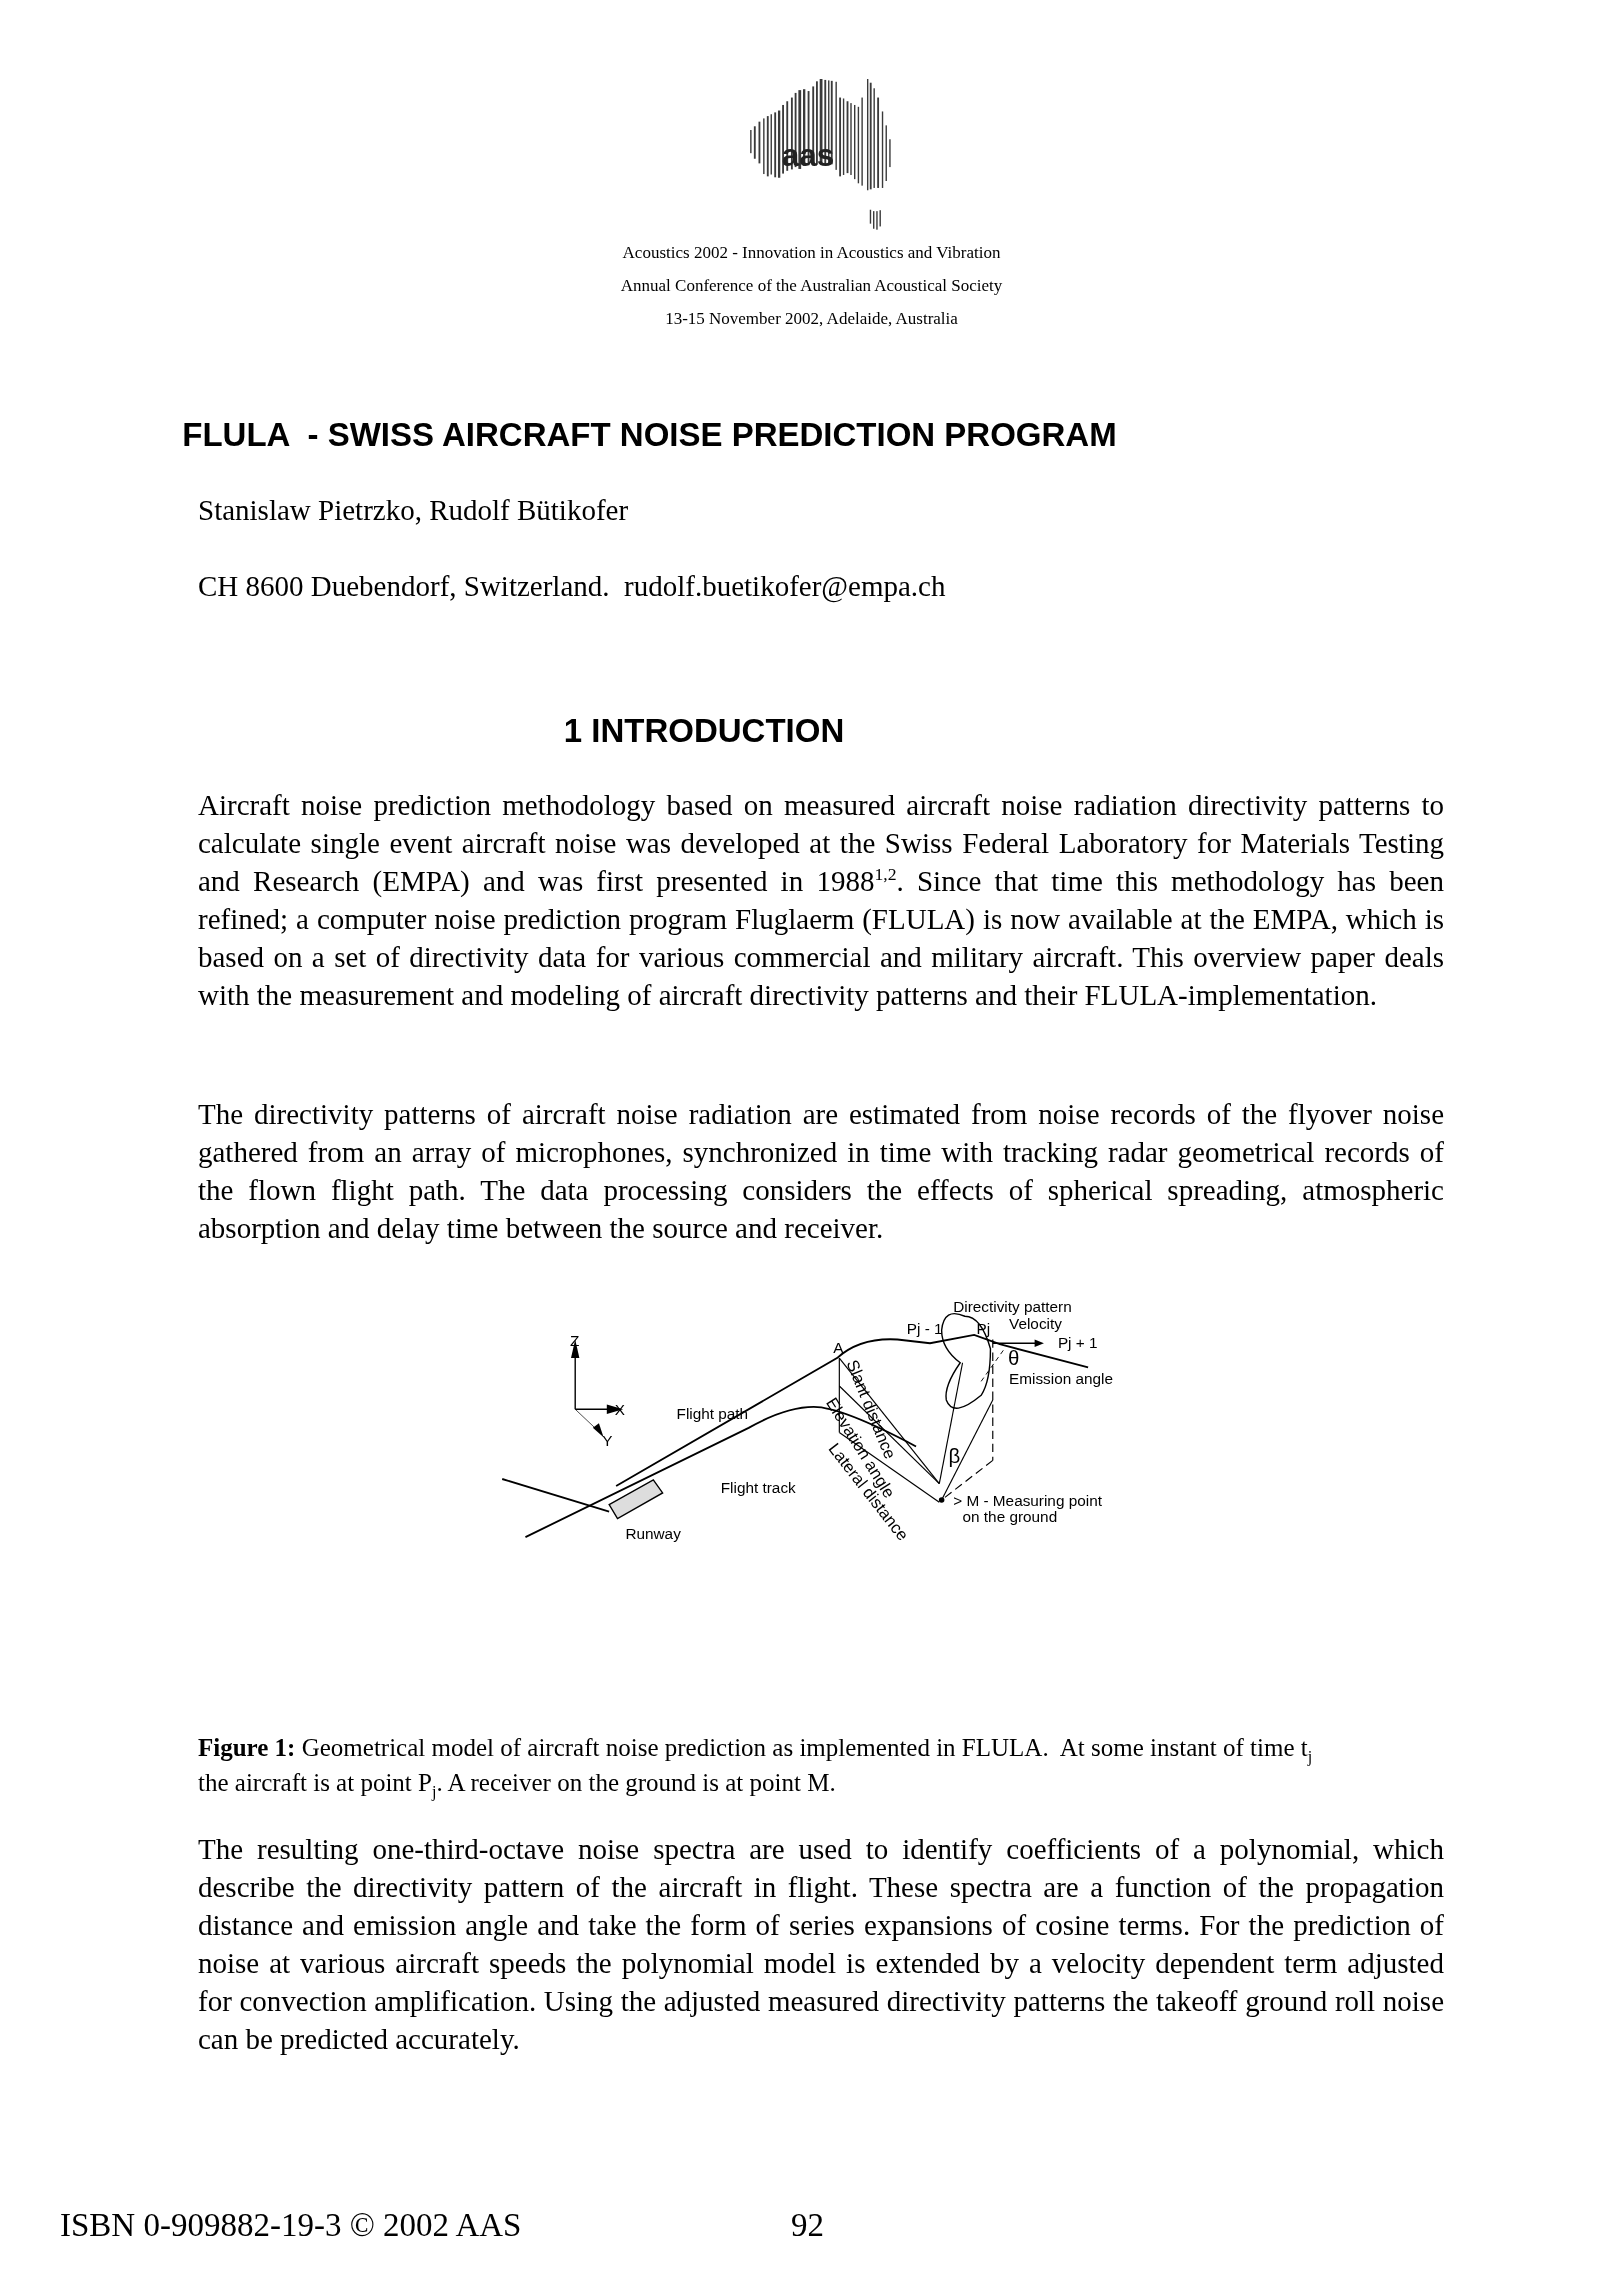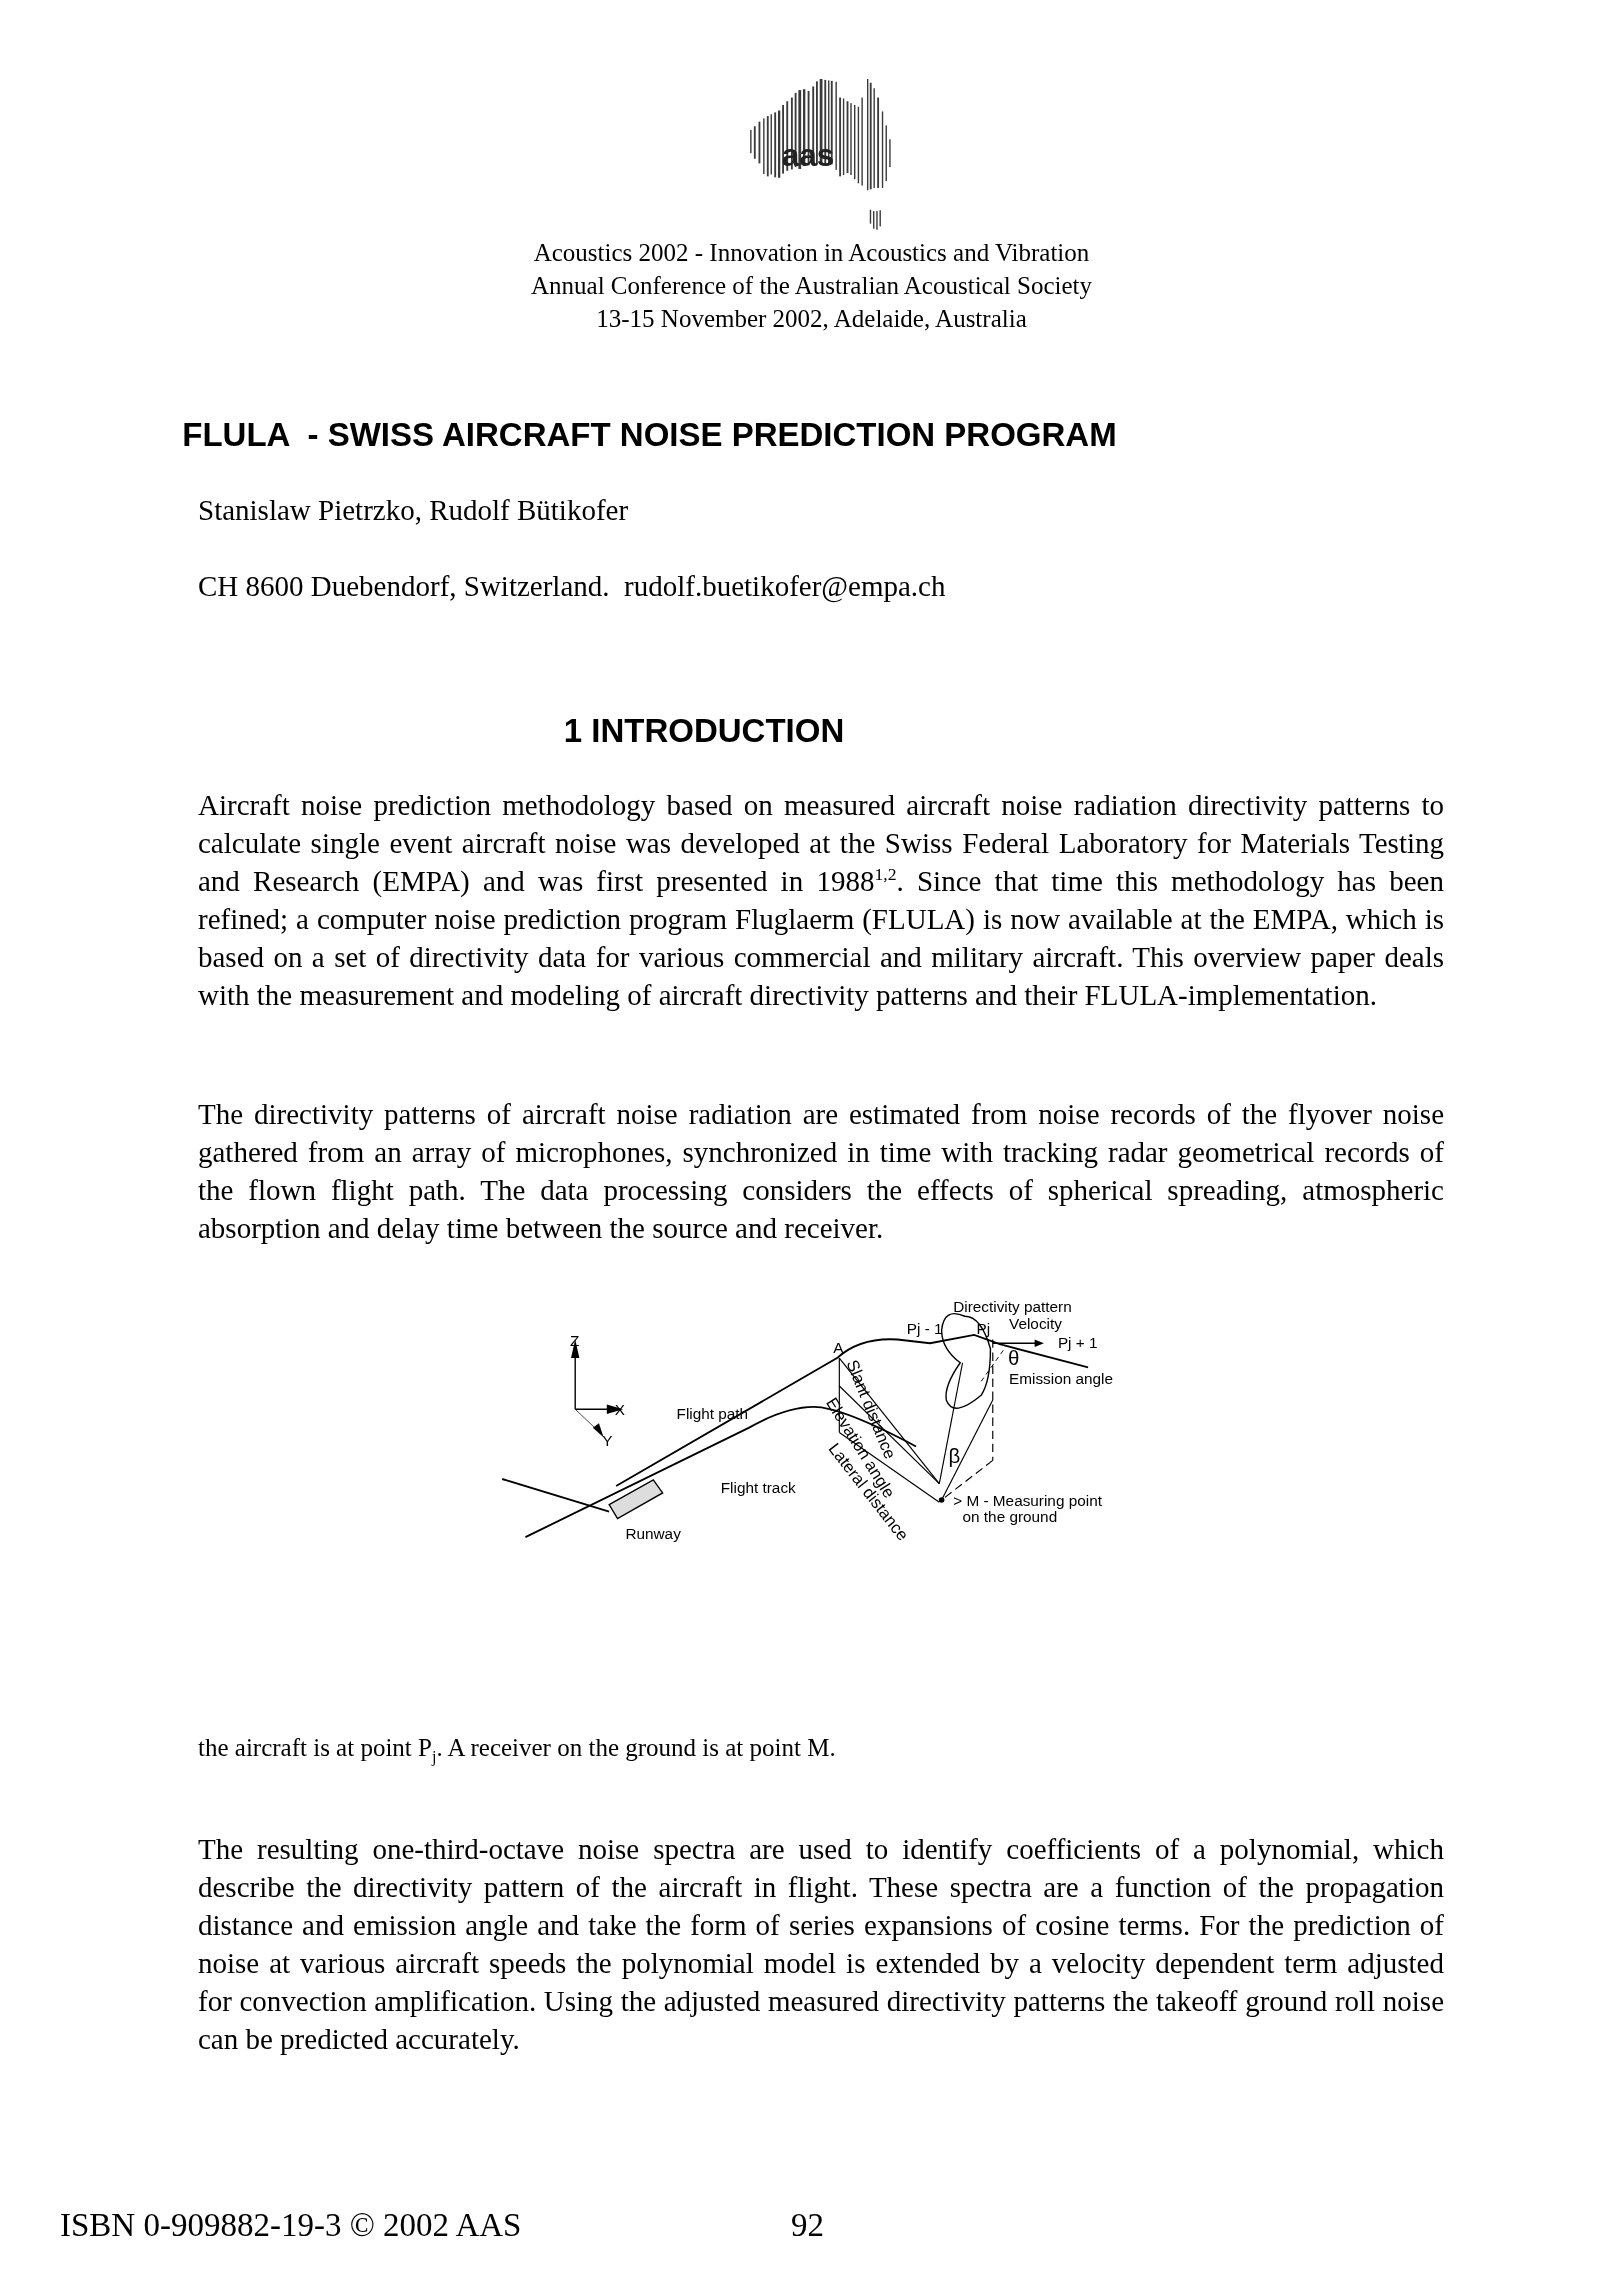--- a/index.html
+++ b/index.html
@@ -1,19 +1,19 @@
 <!DOCTYPE html>
 <html style="font-size:7.4px"><head>
 <meta charset="utf-8">
 <style>
   html, body { margin: 0; padding: 0; background: #ffffff; }
   body { width: 1623px; height: 2295px; position: relative; overflow: hidden; color: #000; font-family: "Liberation Serif", serif; }
   .abs { position: absolute; }
   .logo { left: 726px; top: 79px; width: 167px; height: 153px; }
-  .conf { left: 0; width: 1623px; text-align: center; font-size: 25px; line-height: 33px; top: 236px; }
+  .conf { left: 0; width: 1623px; text-align: center; font-size: 17px; line-height: 33px; top: 236px; }
   .title { left: 0; width: 1299px; text-align: center; top: 416px; font-family: "Liberation Sans", sans-serif; font-weight: bold; font-size: 33px; letter-spacing: 0px; }
   .authors { left: 198px; top: 494px; font-size: 29px; }
   .affil { left: 198px; top: 567px; font-size: 29px; line-height: 38px; }
   .h1 { left: 0; width: 1408px; text-align: center; top: 712px; font-family: "Liberation Sans", sans-serif; font-weight: bold; font-size: 33px; }
   .para { left: 198px; width: 1246px; font-size: 29px; line-height: 38px; text-align: justify; }
   .para sup { font-size: 17.7px; line-height: 0; vertical-align: super; }
   .caption { left: 198px; width: 1256px; top: 1730px; font-size: 25px; line-height: 35px; }
   .caption sub { font-size: 16px; line-height: 0; }
   .footer { top: 2207px; font-size: 33px; }
   .figure { left: 488px; top: 1293px; width: 977px; height: 372px; }
@@ -145,20 +145,21 @@
   <text class="fig-label" x="730" y="335" transform="rotate(52 730 335)" style="font-size:36px">Lateral distance</text>
   <text class="fig-label" x="990" y="365" style="font-size:44px">β</text>
   <text class="fig-label" x="405" y="270">Flight path</text>
   <text class="fig-label" x="500" y="430">Flight track</text>
   <text class="fig-label" x="295" y="530">Runway</text>
   <text class="fig-label" x="1000" y="457">&gt; M - Measuring point</text>
   <text class="fig-label" x="1020" y="492">on the ground</text>
 </svg>
 
 <div class="abs caption">
+  <div><b>Figure 1:</b><span style="white-space: pre;"> Geometrical model of aircraft noise prediction as implemented in FLULA.  At some instant of time t</span><sub>j</sub></div>
   <div><span>the aircraft is at point P</span><sub>j</sub><span>. A receiver on the ground is at point M.</span></div>
 </div>
 
 <div class="abs para" style="top: 1830px;">The resulting one-third-octave noise spectra are used to identify coefficients of a polynomial, which describe the directivity pattern of the aircraft in flight. These spectra are a function of the propagation distance and emission angle and take the form of series expansions of cosine terms. For the prediction of noise at various aircraft speeds the polynomial model is extended by a velocity dependent term adjusted for convection amplification. Using the adjusted measured directivity patterns the takeoff ground roll noise can be predicted accurately.</div>
 
 <div class="abs footer" style="left: 60px;">ISBN 0-909882-19-3 © 2002 AAS</div>
 <div class="abs footer" style="left: 791px; font-family: Liberation Serif, serif;">92</div>
 
 
 </body></html>

